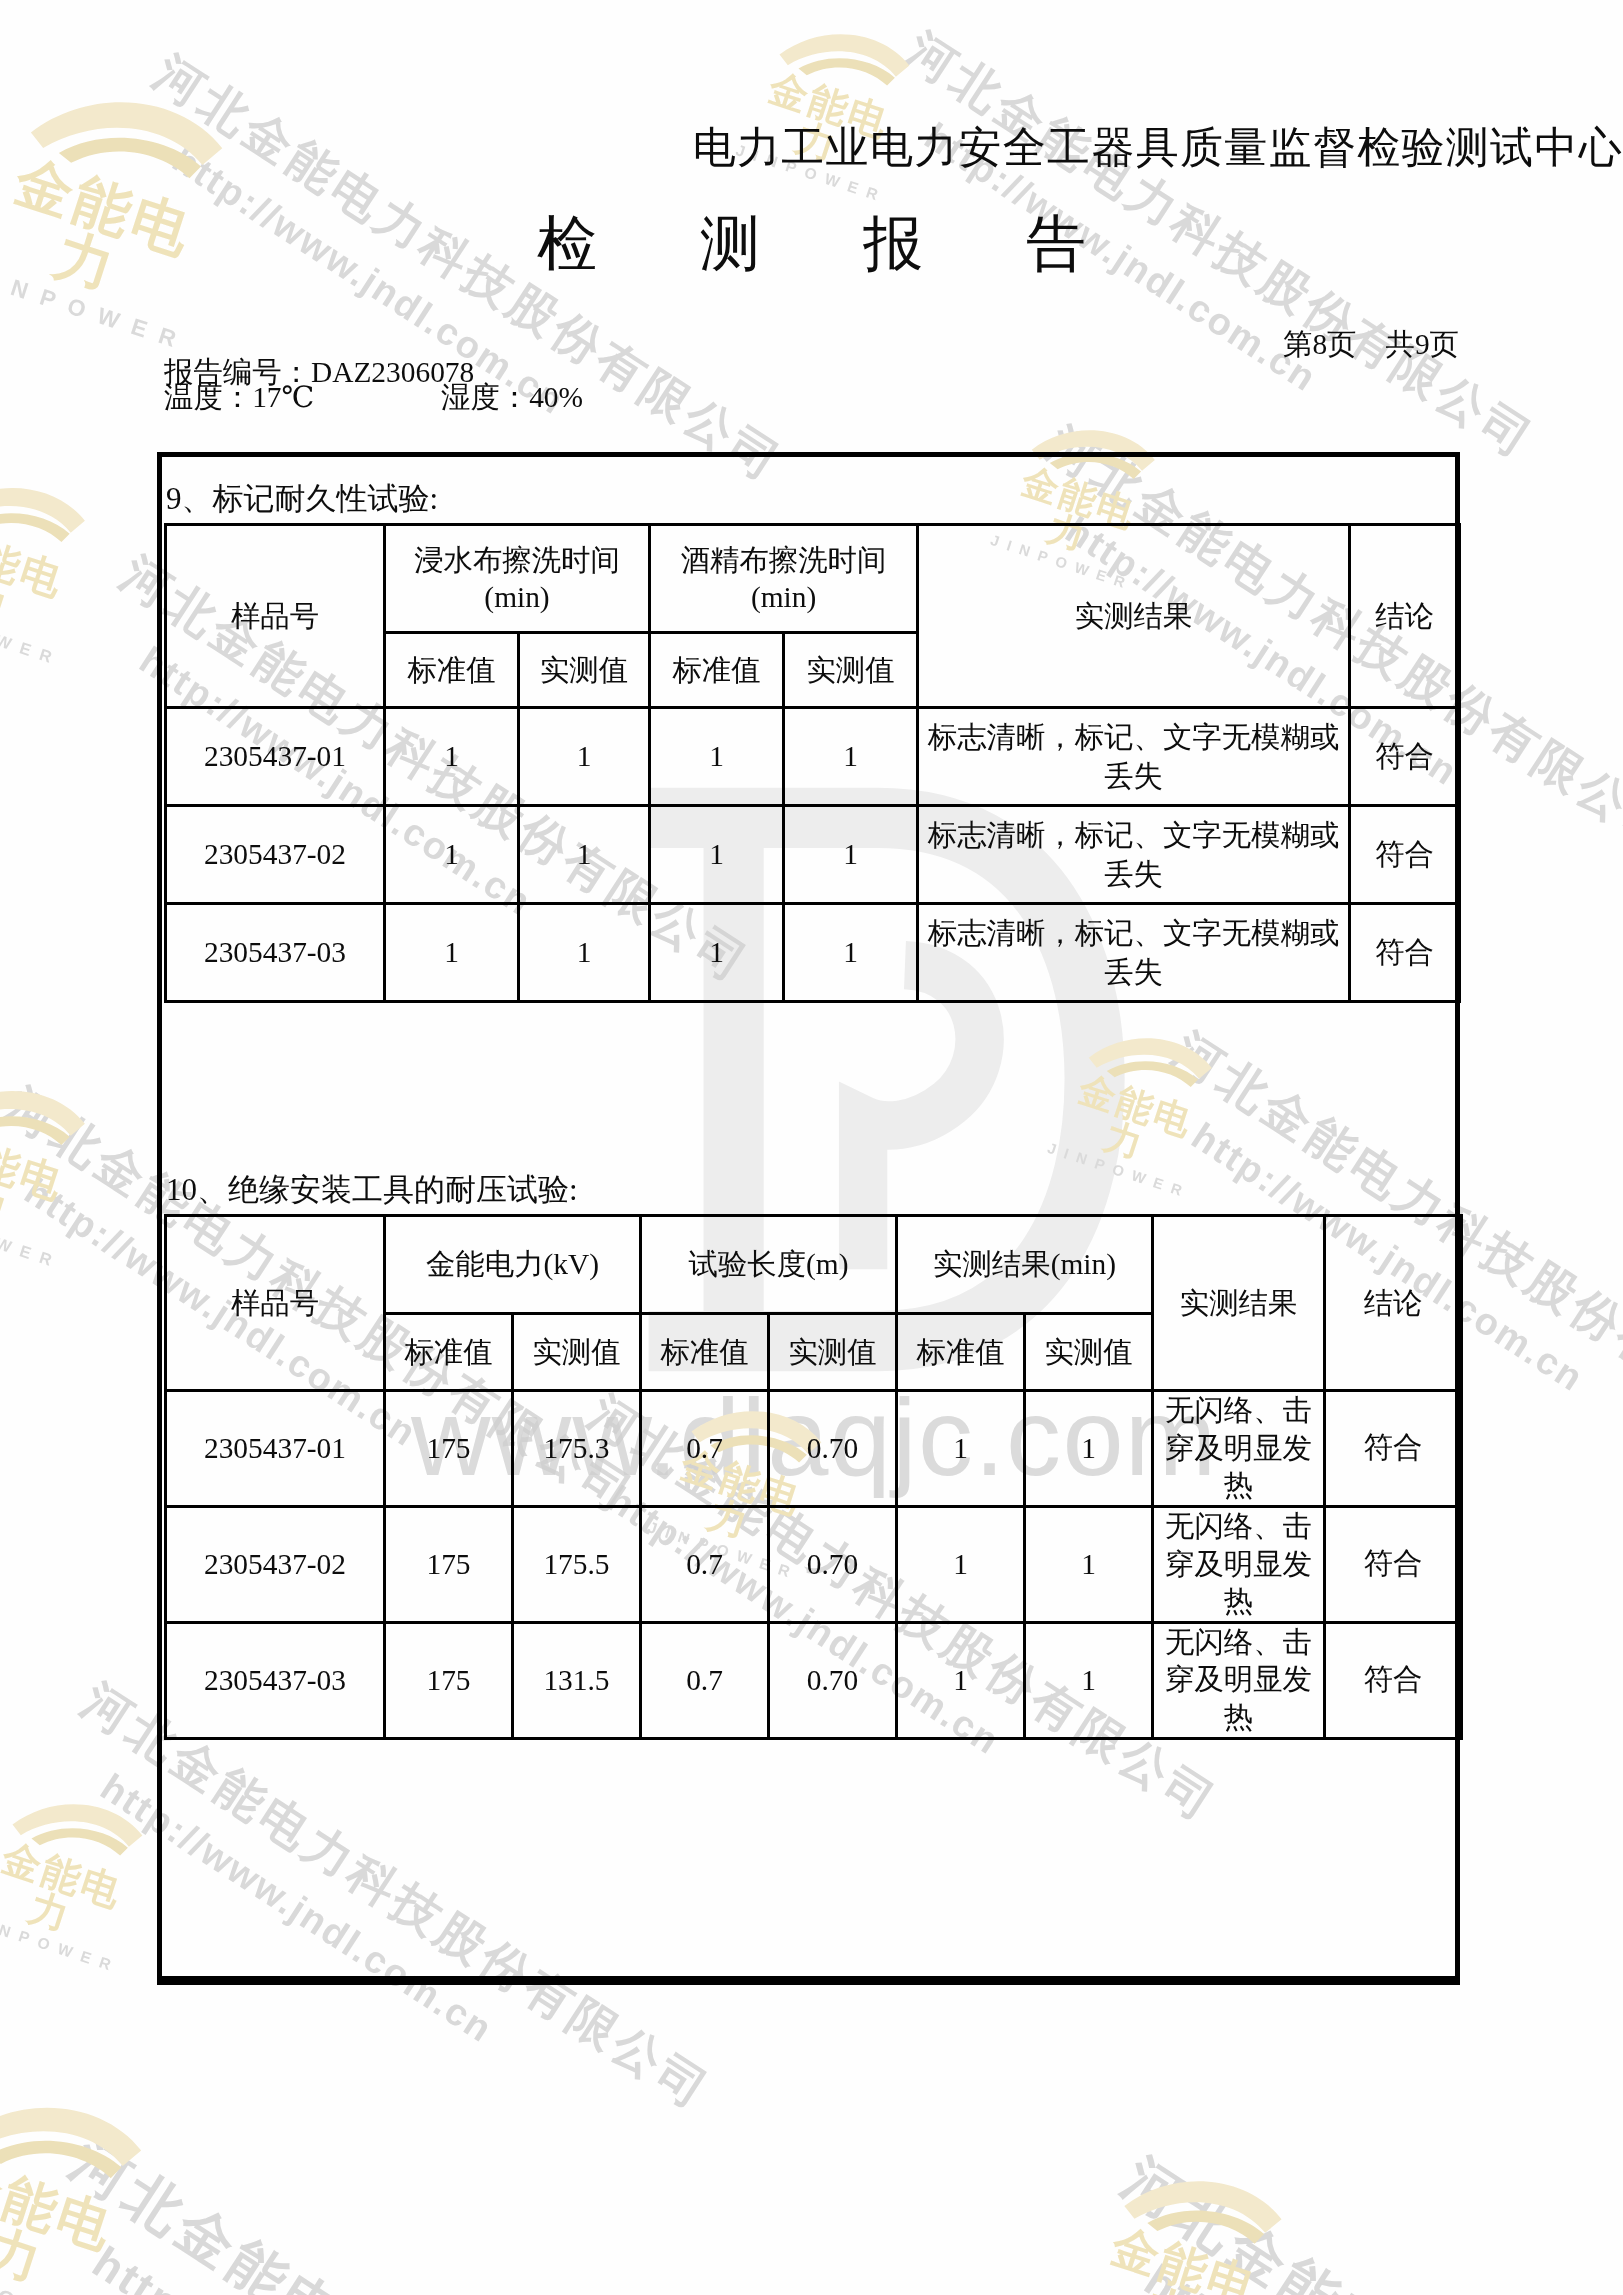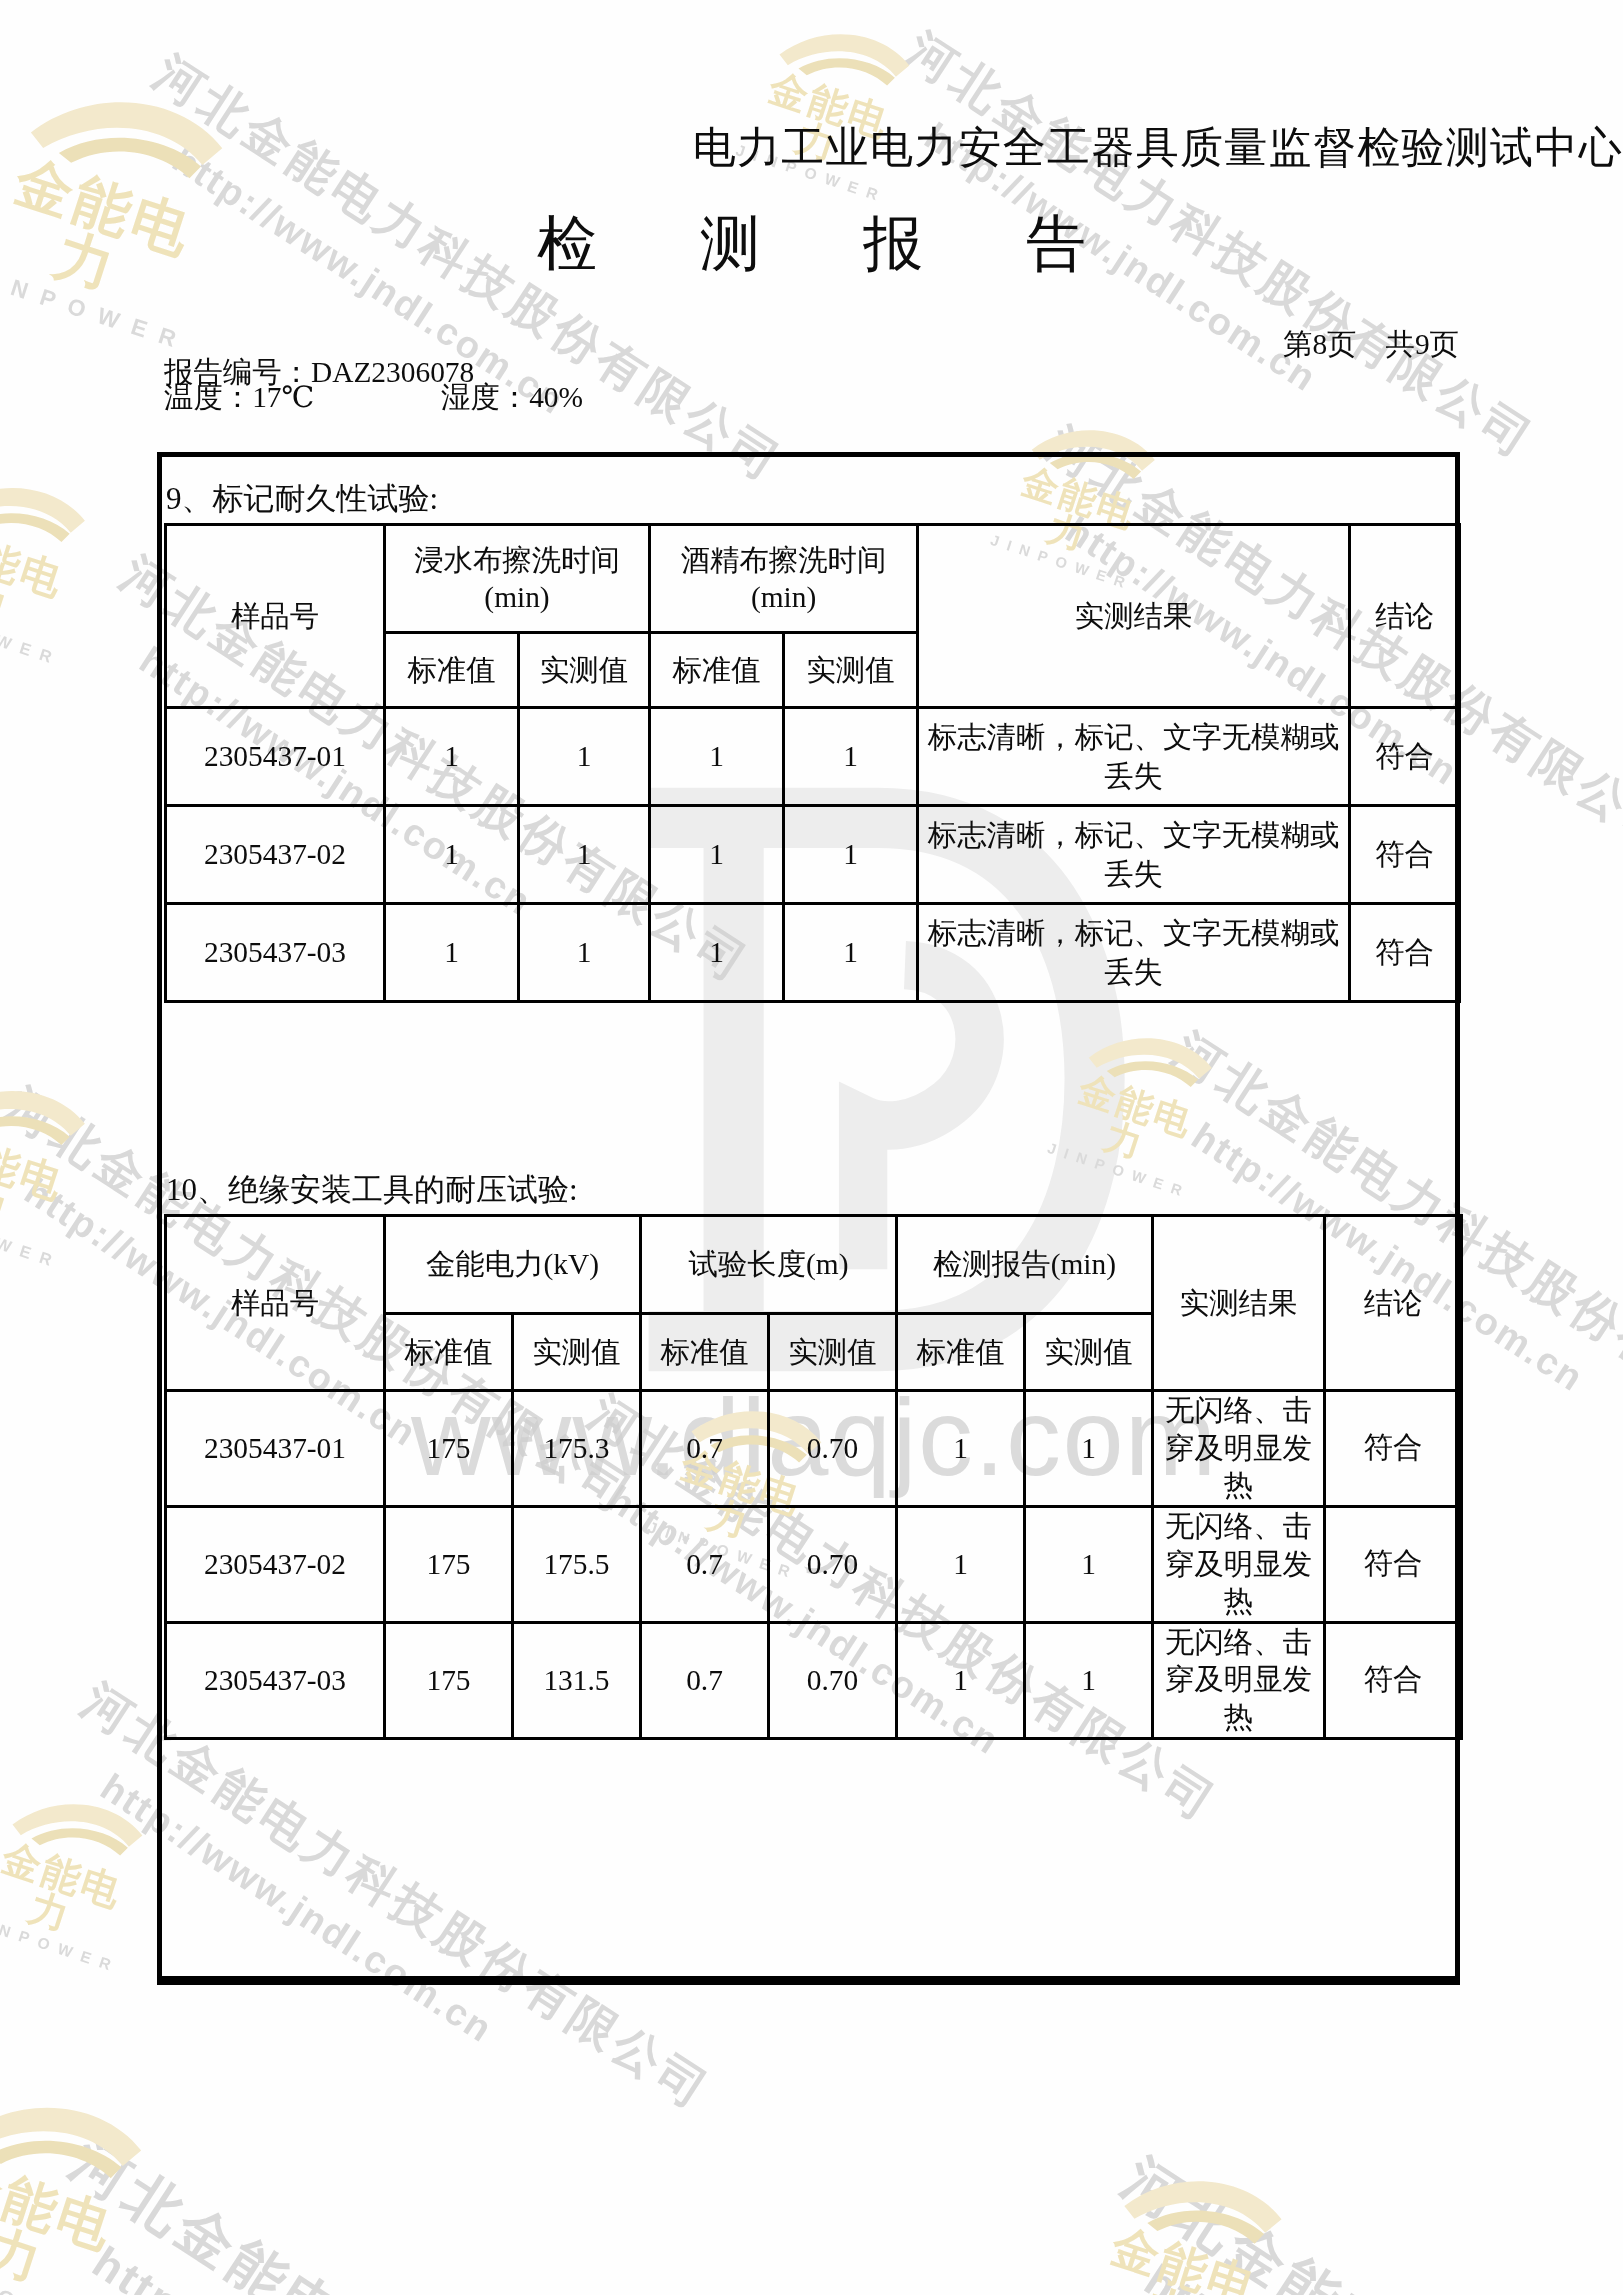--- a/index.html
+++ b/index.html
@@ -310,21 +310,21 @@
           <col style="width:128px">
         <col style="width:128px">
           <col style="width:172px">
           <col style="width:137px">
       </colgroup>
       <tbody>
         <tr style="height:98px;">
           <td class="hcell" rowspan="2">样品号</td>
           <td class="hcell" colspan="2">金能电力(kV)</td>
           <td class="hcell" colspan="2">试验长度(m)</td>
-          <td class="hcell" colspan="2">检测报告(min)</td>
+          <td class="hcell" colspan="2">实测结果(min)</td>
           <td class="hcell" rowspan="2">实测结果</td>
           <td class="hcell" rowspan="2">结论</td>
         </tr>
         <tr style="height:77px;">
           <td class="hcell">标准值</td>
           <td class="hcell">实测值</td>
           <td class="hcell">标准值</td>
           <td class="hcell">实测值</td>
           <td class="hcell">标准值</td>
           <td class="hcell">实测值</td>

